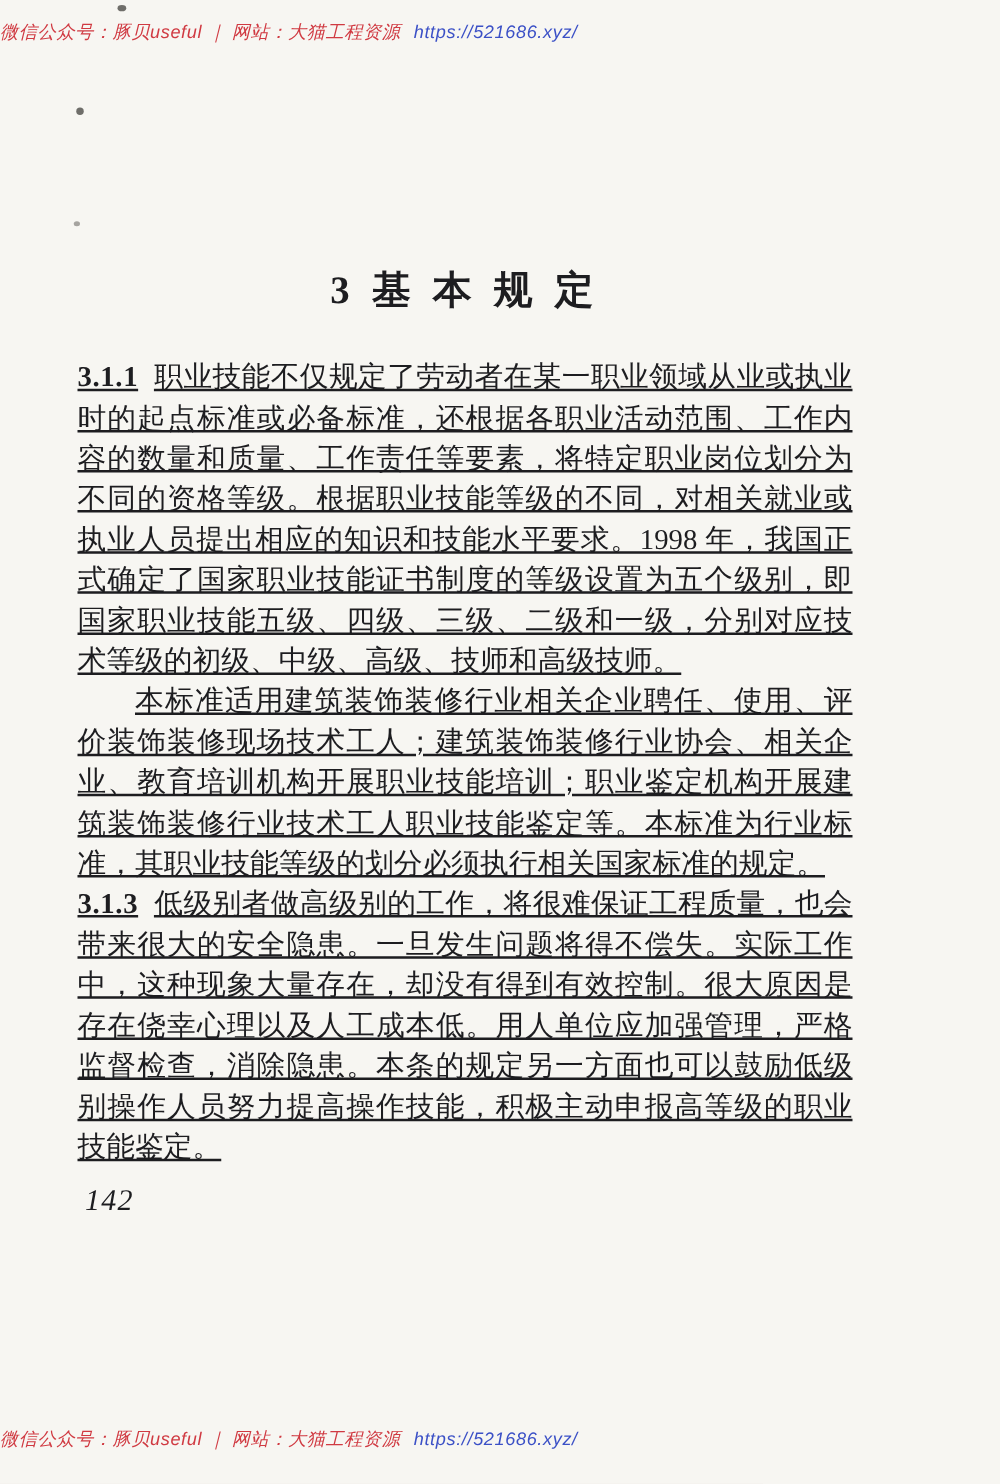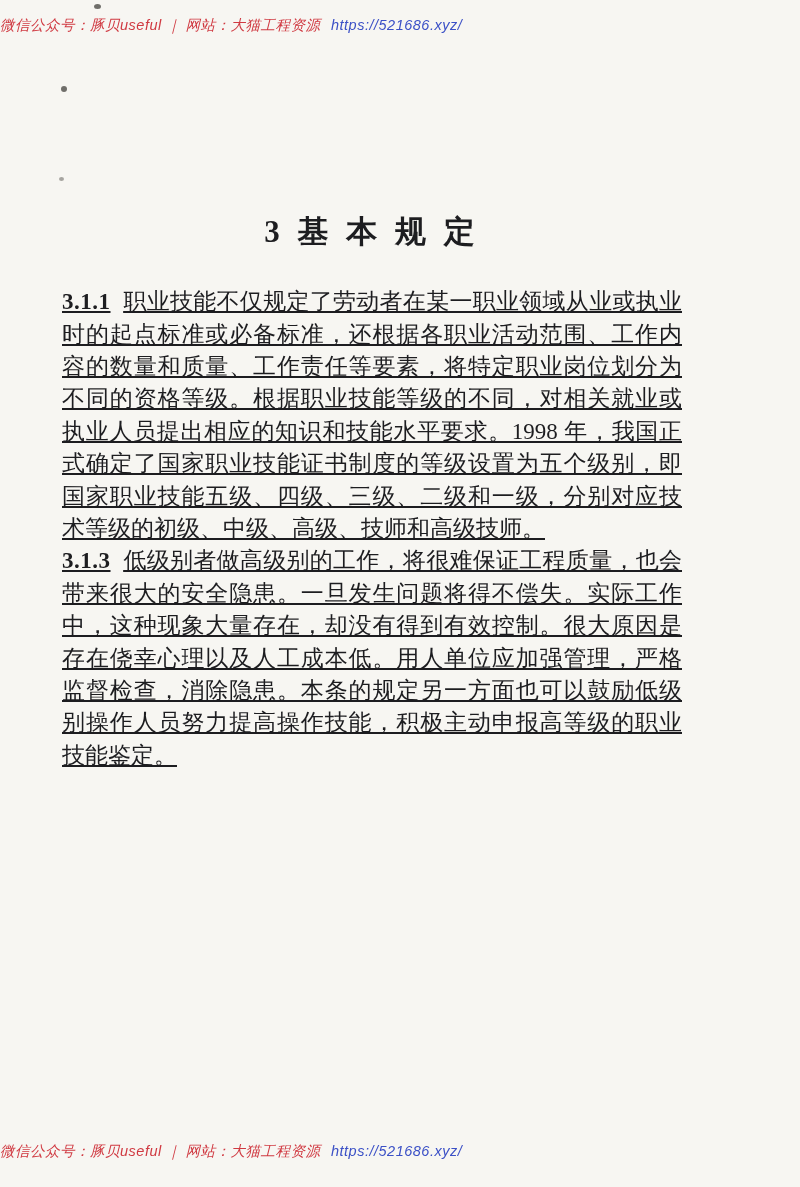--- a/index.html
+++ b/index.html
@@ -99,26 +99,28 @@
 
   <div class="text-col">
 
     <h1 class="chapter">3 基 本 规 定</h1>
 
 
     <div class="body-text">
 
       <p><b class="clause-num">3.1.1</b><span>职业技能不仅规定了劳动者在某一职业领域从业或执业时的起点标准或必备标准，还根据各职业活动范围、工作内容的数量和质量、工作责任等要素，将特定职业岗位划分为不同的资格等级。根据职业技能等级的不同，对相关就业或执业人员提出相应的知识和技能水平要求。1998 年，我国正式确定了国家职业技能证书制度的等级设置为五个级别，即国家职业技能五级、四级、三级、二级和一级，分别对应技术等级的初级、中级、高级、技师和高级技师。</span></p>
 
+      <p class="indent"><span>本标准适用建筑装饰装修行业相关企业聘任、使用、评价装饰装修现场技术工人；建筑装饰装修行业协会、相关企业、教育培训机构开展职业技能培训；职业鉴定机构开展建筑装饰装修行业技术工人职业技能鉴定等。本标准为行业标准，其职业技能等级的划分必须执行相关国家标准的规定。</span></p>
 
 
       <p><b class="clause-num">3.1.3</b><span>低级别者做高级别的工作，将很难保证工程质量，也会带来很大的安全隐患。一旦发生问题将得不偿失。实际工作中，这种现象大量存在，却没有得到有效控制。很大原因是存在侥幸心理以及人工成本低。用人单位应加强管理，严格监督检查，消除隐患。本条的规定另一方面也可以鼓励低级别操作人员努力提高操作技能，积极主动申报高等级的职业技能鉴定。</span></p>
 
     </div>
 
+    <div class="page-number">142</div>
 
   </div>
 
   <div class="watermark bottom">
     <span>微信公众号：豚贝useful ｜ 网站：大猫工程资源</span>
     <span class="wm-url">https://521686.xyz/</span>
   </div>
 
 </div>
 

